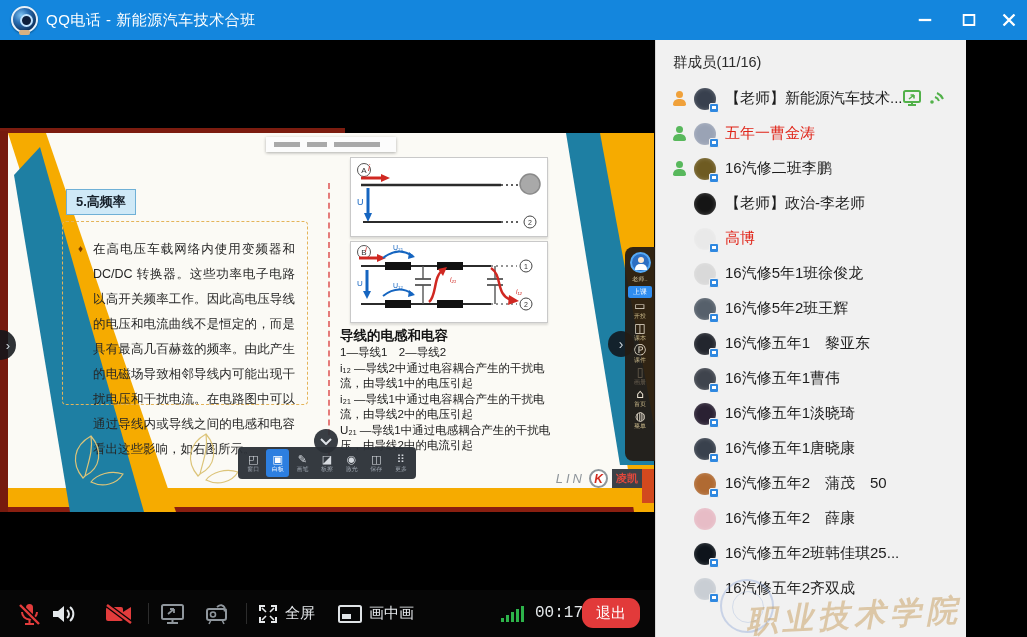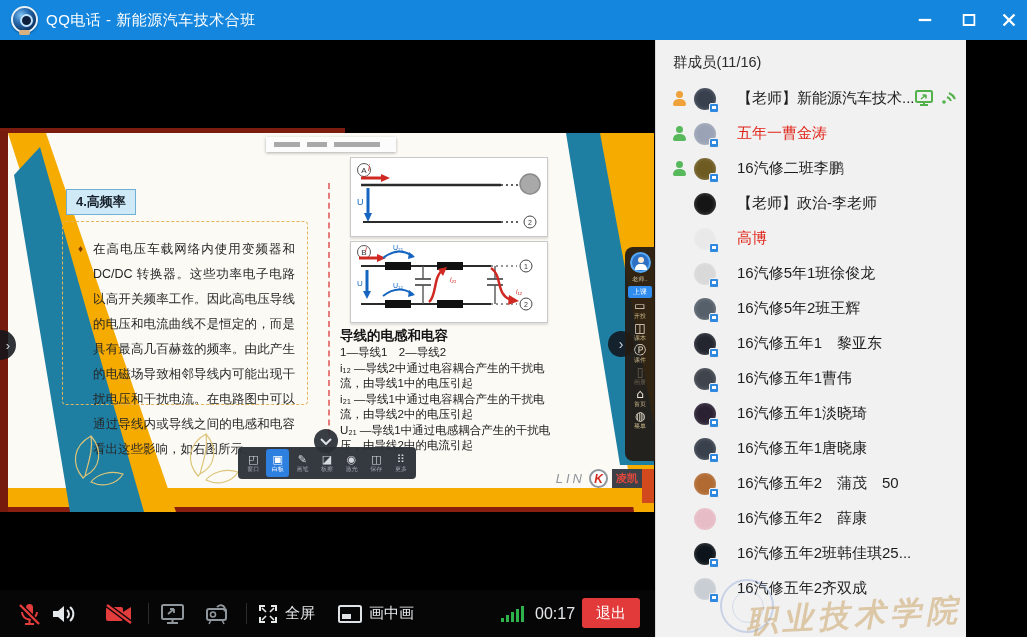--- a/index.html
+++ b/index.html
@@ -88,45 +88,45 @@
     background:rgba(42,47,54,.93); display:flex; align-items:center; justify-content:center; }
   .anno-bar { position:absolute; left:238px; top:407px; width:178px; height:32px; border-radius:4px;
     background:rgba(42,47,54,.95); display:flex; align-items:center; justify-content:space-evenly; padding:0 2px; }
   .anno-item { width:23px; height:28px; display:flex; flex-direction:column; align-items:center; justify-content:center; border-radius:3px; }
   .anno-glyph { font-size:11px; line-height:12px; color:#d7dbe0; font-family:"DejaVu Sans",sans-serif; }
   .anno-label { font-size:6px; color:#9aa2ab; line-height:7px; }
   .anno-item.selected { background:var(--accent_blue,#2d7fe0); }
   .anno-item.selected .anno-glyph, .anno-item.selected .anno-label { color:#fff; }
 
   
-  .controls-bar { position:absolute; left:0; top:590px; width:711px; height:47px; background:#060606; }
+  .controls-bar { position:absolute; left:0; top:590px; width:711px; height:47px; background:#060606;font-family:Liberation Mono, monospace; }
   .ctl { position:absolute; top:0; height:47px; display:flex; align-items:center; }
   .divider { position:absolute; top:13px; width:1px; height:21px; background:#2c2c2c; }
   .ctl-label { color:#e6e9ec; font-size:15px; margin-left:7px; }
   .timer { position:absolute; left:535px; top:0; line-height:47px; color:#e4e8ea; font-size:16px; }
   .exit-btn { position:absolute; left:582px; top:8px; width:58px; height:30px; background:var(--exit_red,#e23a3a);
-    border-radius:3px; color:#fff; font-size:15px; display:flex; align-items:center; justify-content:center; }
+    border-radius:11px; color:#fff; font-size:15px; display:flex; align-items:center; justify-content:center; }
 
   
   .members-panel { position:absolute; left:655px; top:40px; width:311px; height:597px;
     background:#f1f1f1; border-left:1px solid #d8d8d8; overflow:hidden; }
   .members-header { padding:13px 0 0 17px; font-size:14.5px; color:#2b2b2b; }
   .member-list { margin-top:9px; }
   .member-row { display:flex; align-items:center; height:35px; padding-left:16px; }
   .status { width:15px; height:15px; position:relative; margin-right:7px; flex:0 0 15px; }
   .status::before { content:""; position:absolute; top:0; left:4px; width:7px; height:7px; border-radius:50%; background:currentColor; }
   .status::after { content:""; position:absolute; bottom:0; left:1px; width:13px; height:7px; border-radius:6px 6px 2px 2px; background:currentColor; }
   .status-orange { color:#f0a13a; } .status-green { color:#58b85c; }
   .status.none { visibility:hidden; }
   .avatar { width:22px; height:22px; border-radius:50%; margin-right:9px; position:relative; flex:0 0 22px;
     background:#888; box-shadow:inset 0 0 4px rgba(255,255,255,.25); }
   .badge { position:absolute; right:-3px; bottom:-3px; width:10px; height:10px; background:#2f88e0;
     border:1.5px solid #f1f1f1; border-radius:2px; }
   .badge::after { content:""; position:absolute; left:2.2px; top:2.2px; width:3.5px; height:3.5px; background:#fff; }
-  .member-name { font-size:15px; color:#1d1d1d; white-space:nowrap;margin-left:12px; }
+  .member-name { font-size:15px; color:#1d1d1d; white-space:nowrap; }
   .member-name.red { color:var(--member_red,#e02418); }
   .share-icons { margin-left:auto; margin-right:92px; display:flex; align-items:center; gap:6px; }
   .watermark { position:absolute; right:4px; bottom:0px; font-family:"DejaVu Serif",serif; font-style:italic;
     font-weight:bold; font-size:31px; letter-spacing:5px; color:rgba(196,148,78,.45);
     transform:rotate(-3deg); white-space:nowrap; pointer-events:none; }
   .seal { position:absolute; left:64px; bottom:4px; width:54px; height:54px; border-radius:50%;
     border:2px solid rgba(105,140,205,.30); pointer-events:none; }
   .seal::after { content:""; position:absolute; left:10px; top:10px; width:30px; height:30px; border-radius:50%;
     border:1px solid rgba(105,140,205,.22); }
 </style>
@@ -170,21 +170,21 @@
         <polygon points="558,0 592,0 646,292 646,332 612,332" fill="#1e7fa3"></polygon>
         <rect x="634" y="336" width="12" height="34" fill="#d2491e"></rect>
       </svg>
 
       <div class="share-tag">
         <i class="tag-b1"></i>
           <i class="tag-b2"></i>
           <i class="tag-b3"></i>
       </div>
 
-      <div class="section-title">4.高频率</div>
+      <div class="section-title">5.高频率</div>
       <div class="dashed-box">
         <span class="bullet">♦</span>
         <p class="body-text">在高电压车载网络内使用变频器和 DC/DC 转换器。这些功率电子电路以高开关频率工作。因此高电压导线的电压和电流曲线不是恒定的，而是具有最高几百赫兹的频率。由此产生的电磁场导致相邻导线内可能出现干扰电压和干扰电流。在电路图中可以通过导线内或导线之间的电感和电容看出这些影响，如右图所示。</p>
       </div>
 
       <svg class="leaves" width="185" height="72" fill="none" stroke="#dcc479" stroke-width="1.2">
         <path d="M20,62 C8,48 10,30 28,20 C40,34 38,52 22,60 Z M22,60 C26,44 30,34 28,20"></path>
         <path d="M28,66 C34,58 48,54 60,58 C54,68 40,72 28,66 Z"></path>
         <path d="M135,60 C123,46 125,28 143,18 C155,32 153,50 137,58 Z M137,58 C141,42 145,32 143,18"></path>
         <path d="M143,64 C149,56 163,52 175,56 C169,66 155,70 143,64 Z"></path>

